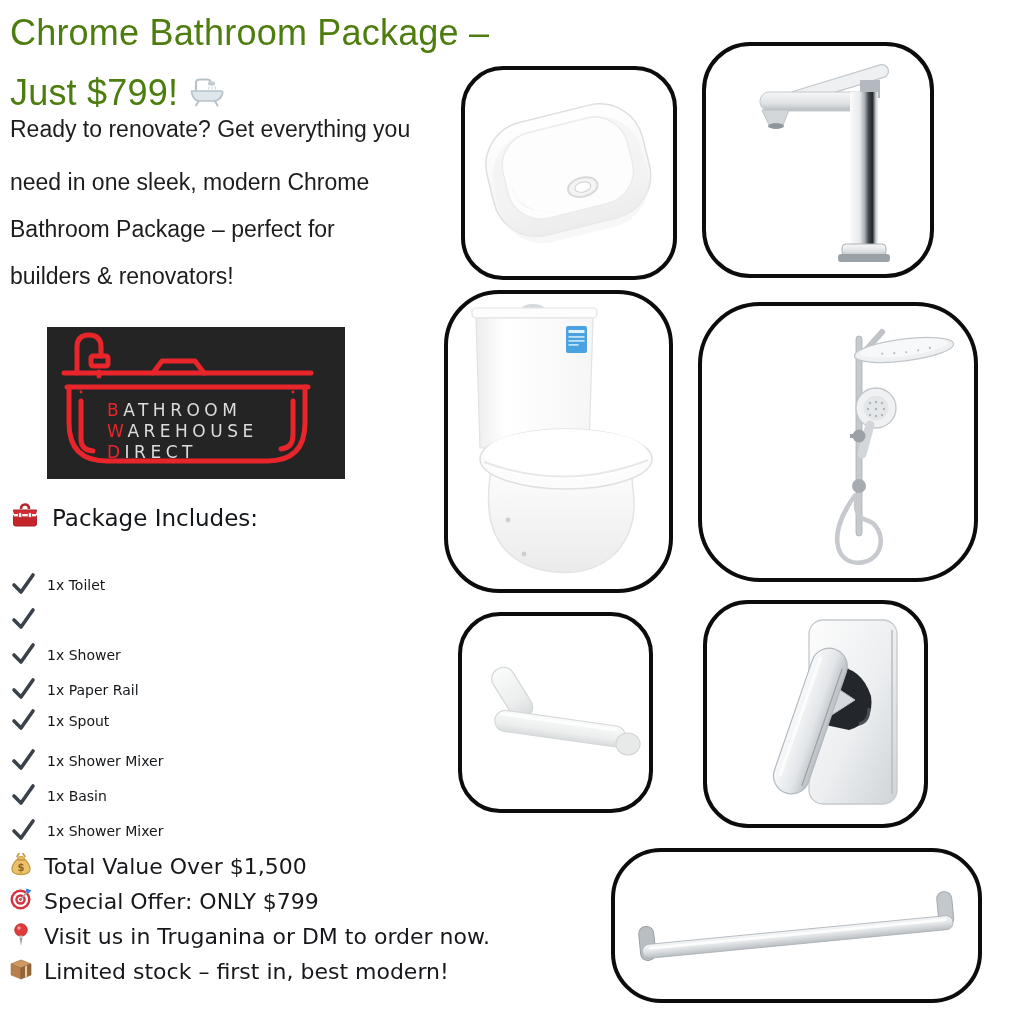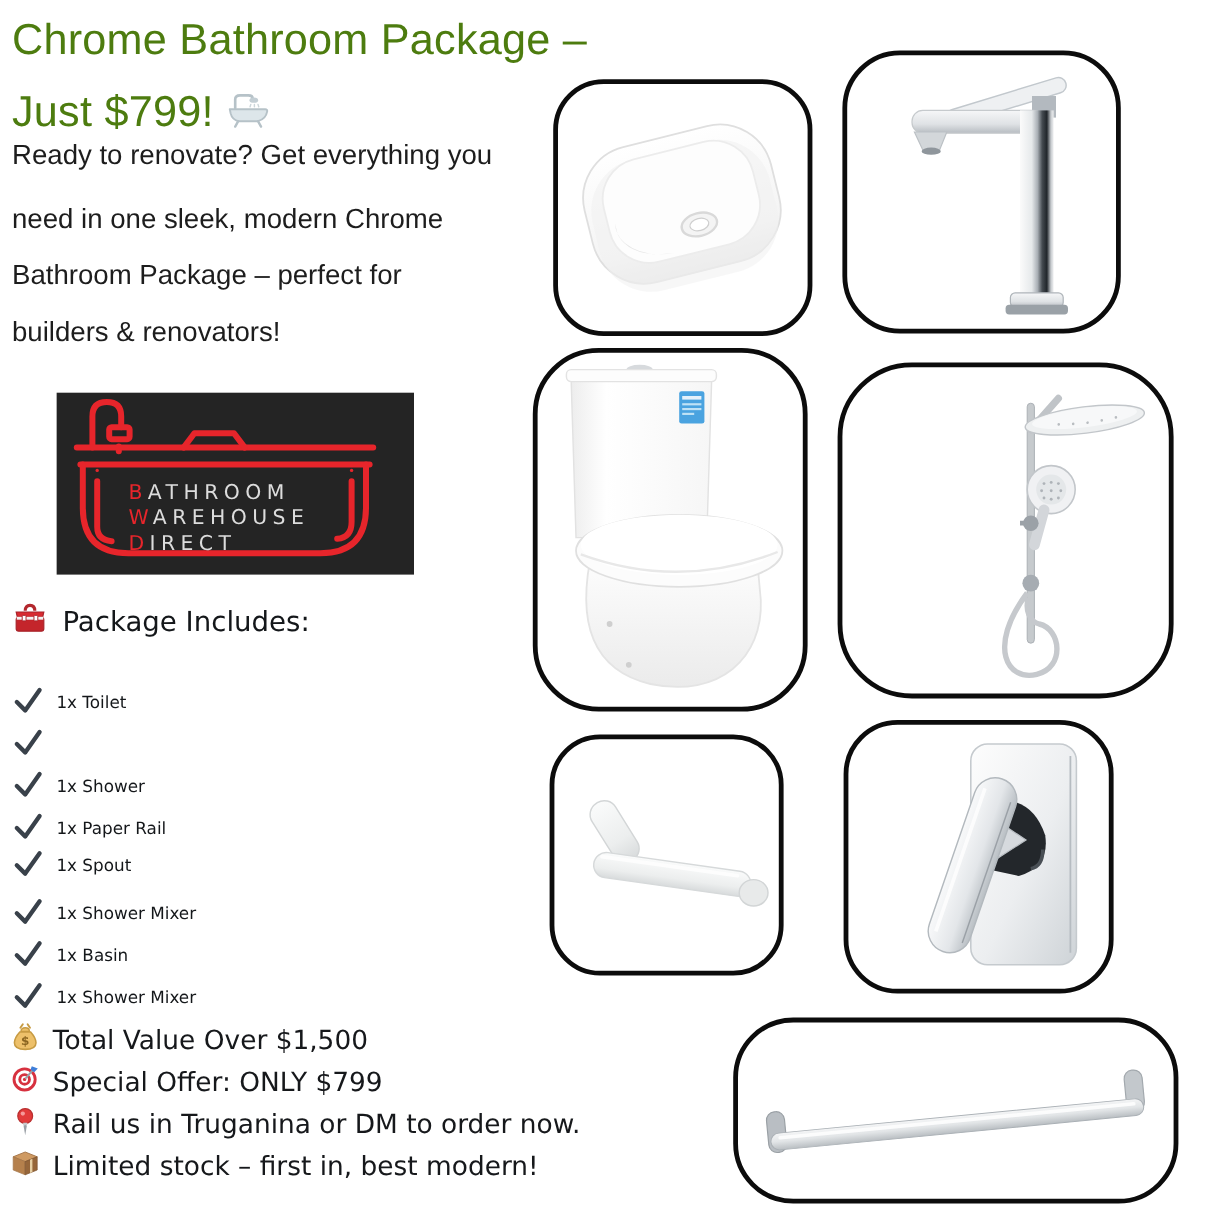--- a/index.html
+++ b/index.html
@@ -164,21 +164,21 @@
   </svg></span>
   <span>Special Offer: ONLY $799</span>
 </div>
 <div class="abs offer-row" style="top:921px;">
   <span class="icon"><svg width="26" height="26" viewBox="0 0 26 26">
     <circle cx="13" cy="9" r="6.2" fill="#e23b3b" stroke="#b92f2f" stroke-width="1"></circle>
     <circle cx="11" cy="7" r="1.8" fill="#f59a9a"></circle>
     <rect x="11.3" y="14.6" width="3.4" height="2" fill="#c7cacd"></rect>
     <polygon points="13,16.6 11.6,17 13,25 14.4,17" fill="#9aa0a6"></polygon>
   </svg></span>
-  <span>Rail us in Truganina or DM to order now.</span>
+  <span>Visit us in Truganina or DM to order now.</span>
 </div>
 <div class="abs offer-row" style="top:956px;">
   <span class="icon"><svg width="26" height="26" viewBox="0 0 26 26">
     <polygon points="3,8 13,4 23,8 13,12" fill="#cf9a62" stroke="#a5764a" stroke-width="0.8"></polygon>
     <polygon points="3,8 13,12 13,23 3,19" fill="#b5804c" stroke="#a5764a" stroke-width="0.6"></polygon>
     <polygon points="13,12 23,8 23,19 13,23" fill="#96663a" stroke="#7d5430" stroke-width="0.6"></polygon>
     <polygon points="17,10.4 19,9.6 19,20.6 17,21.4" fill="#e6cfa4"></polygon>
   </svg></span>
   <span>Limited stock – first in, best modern!</span>
 </div>

